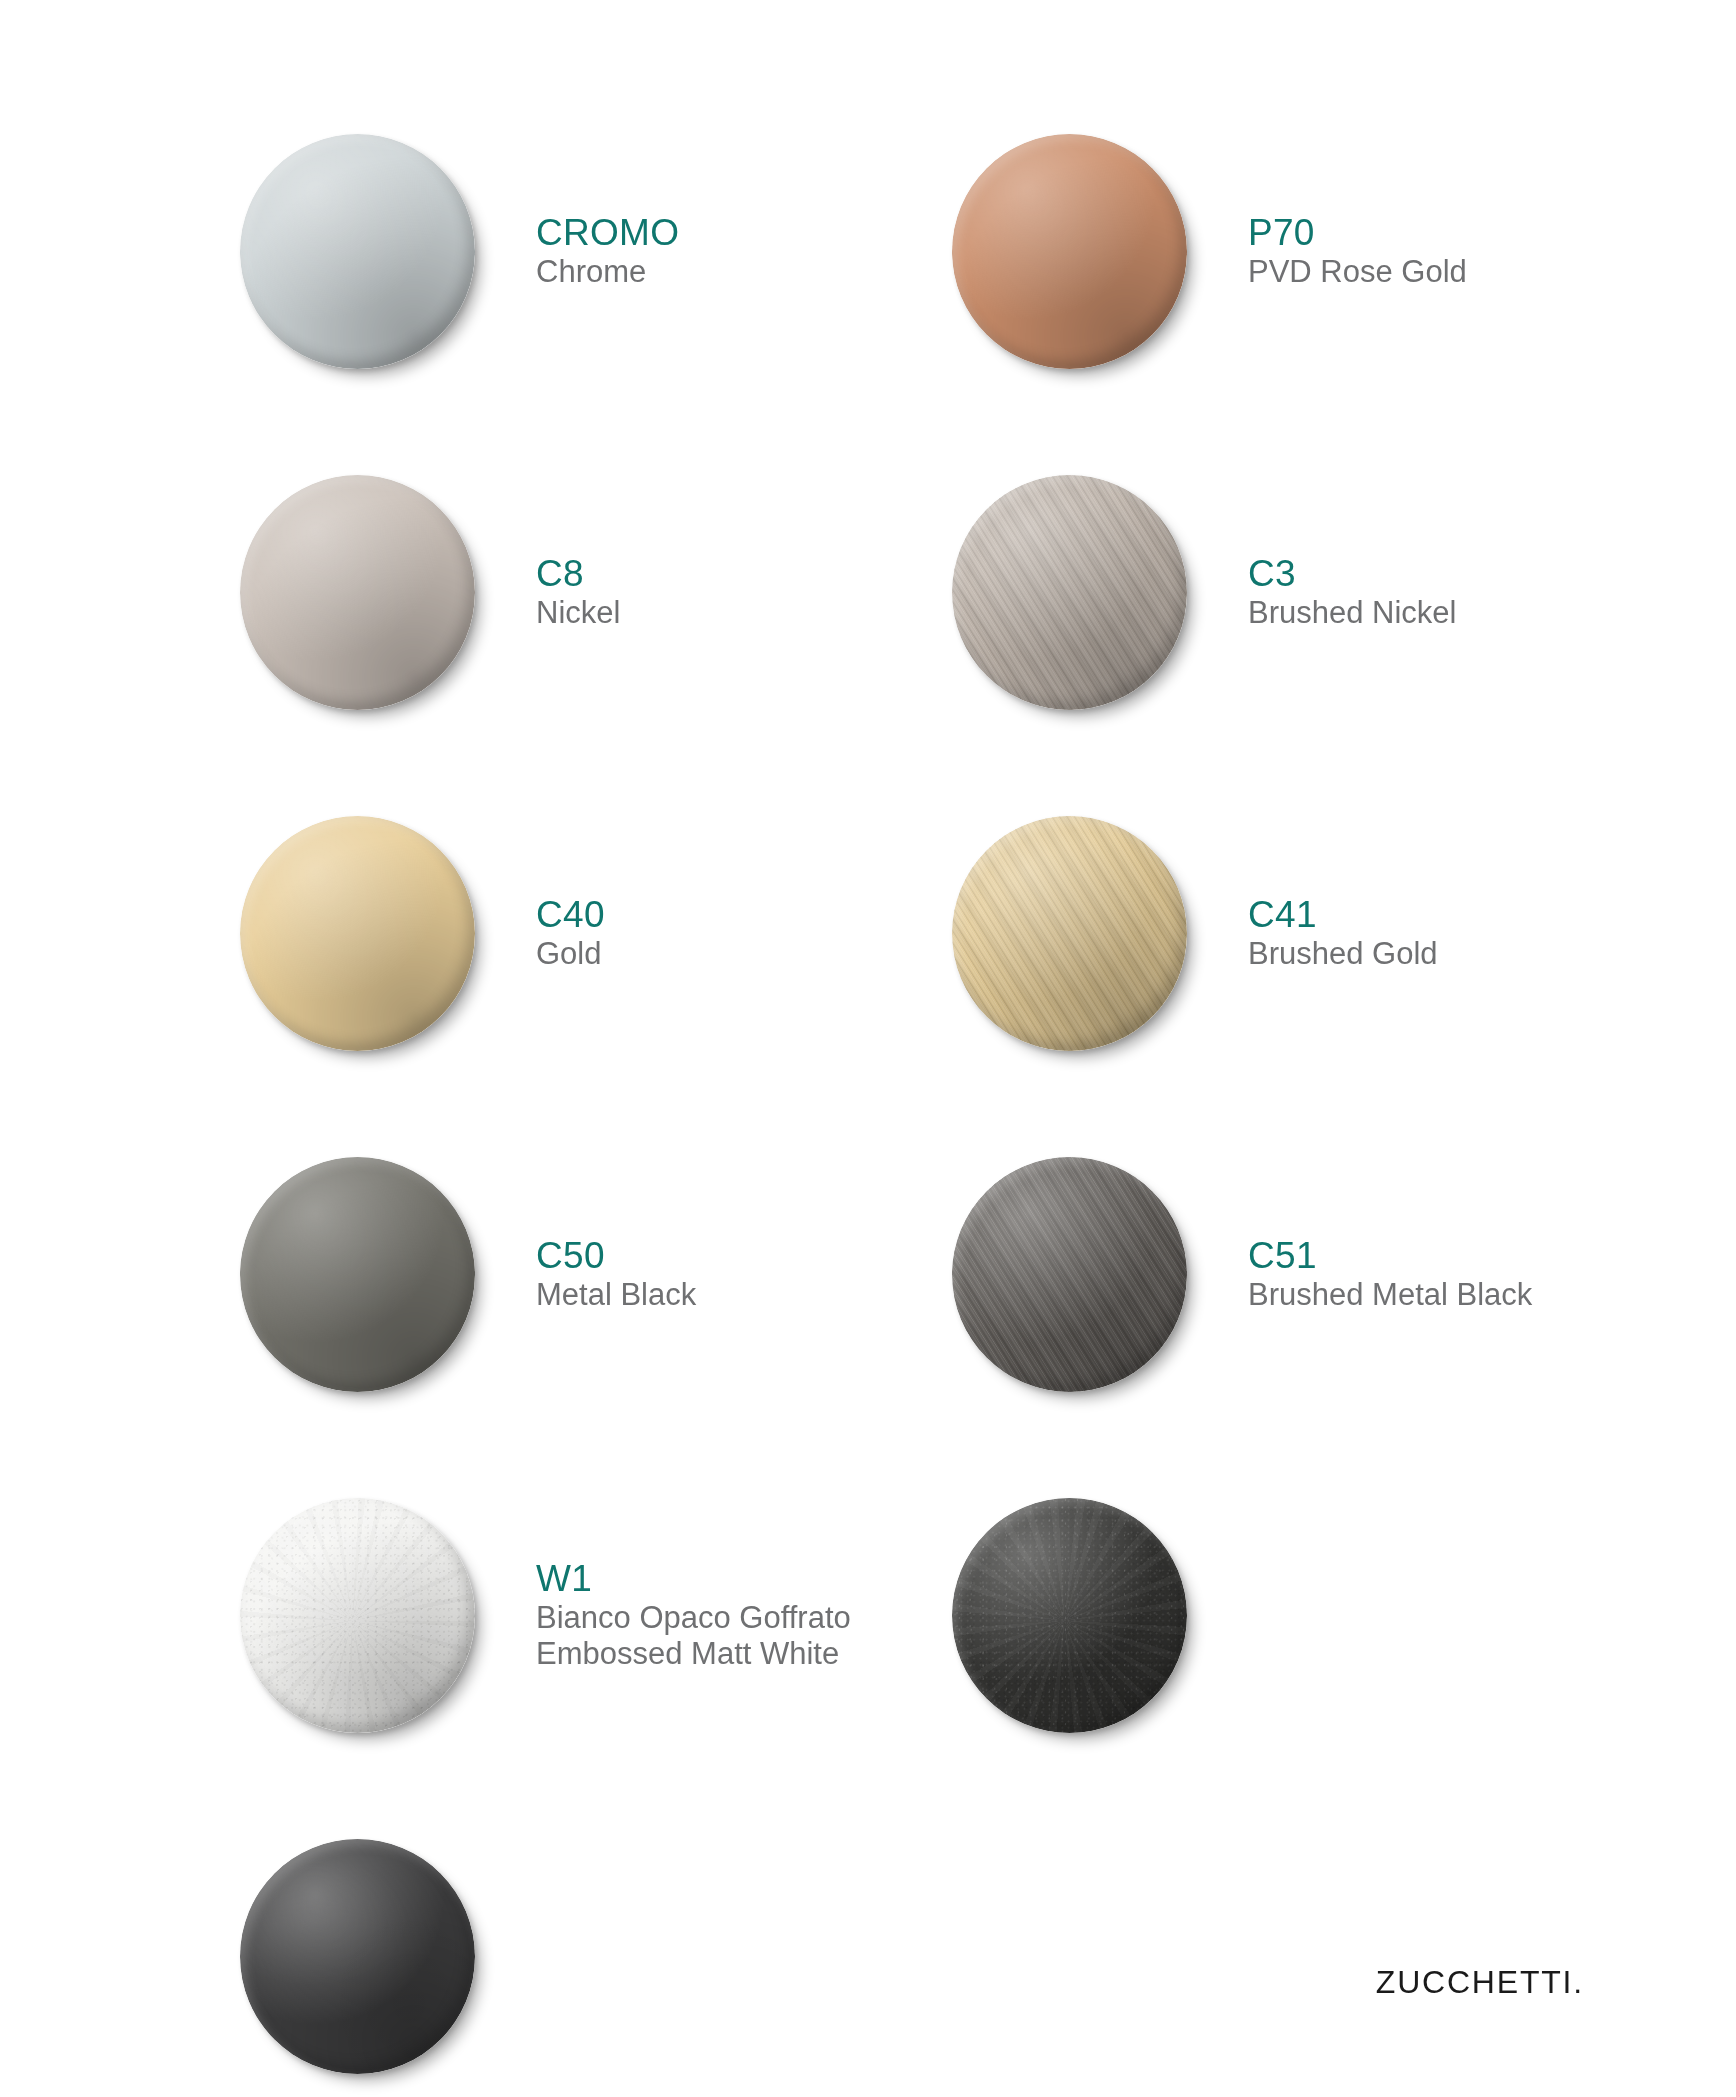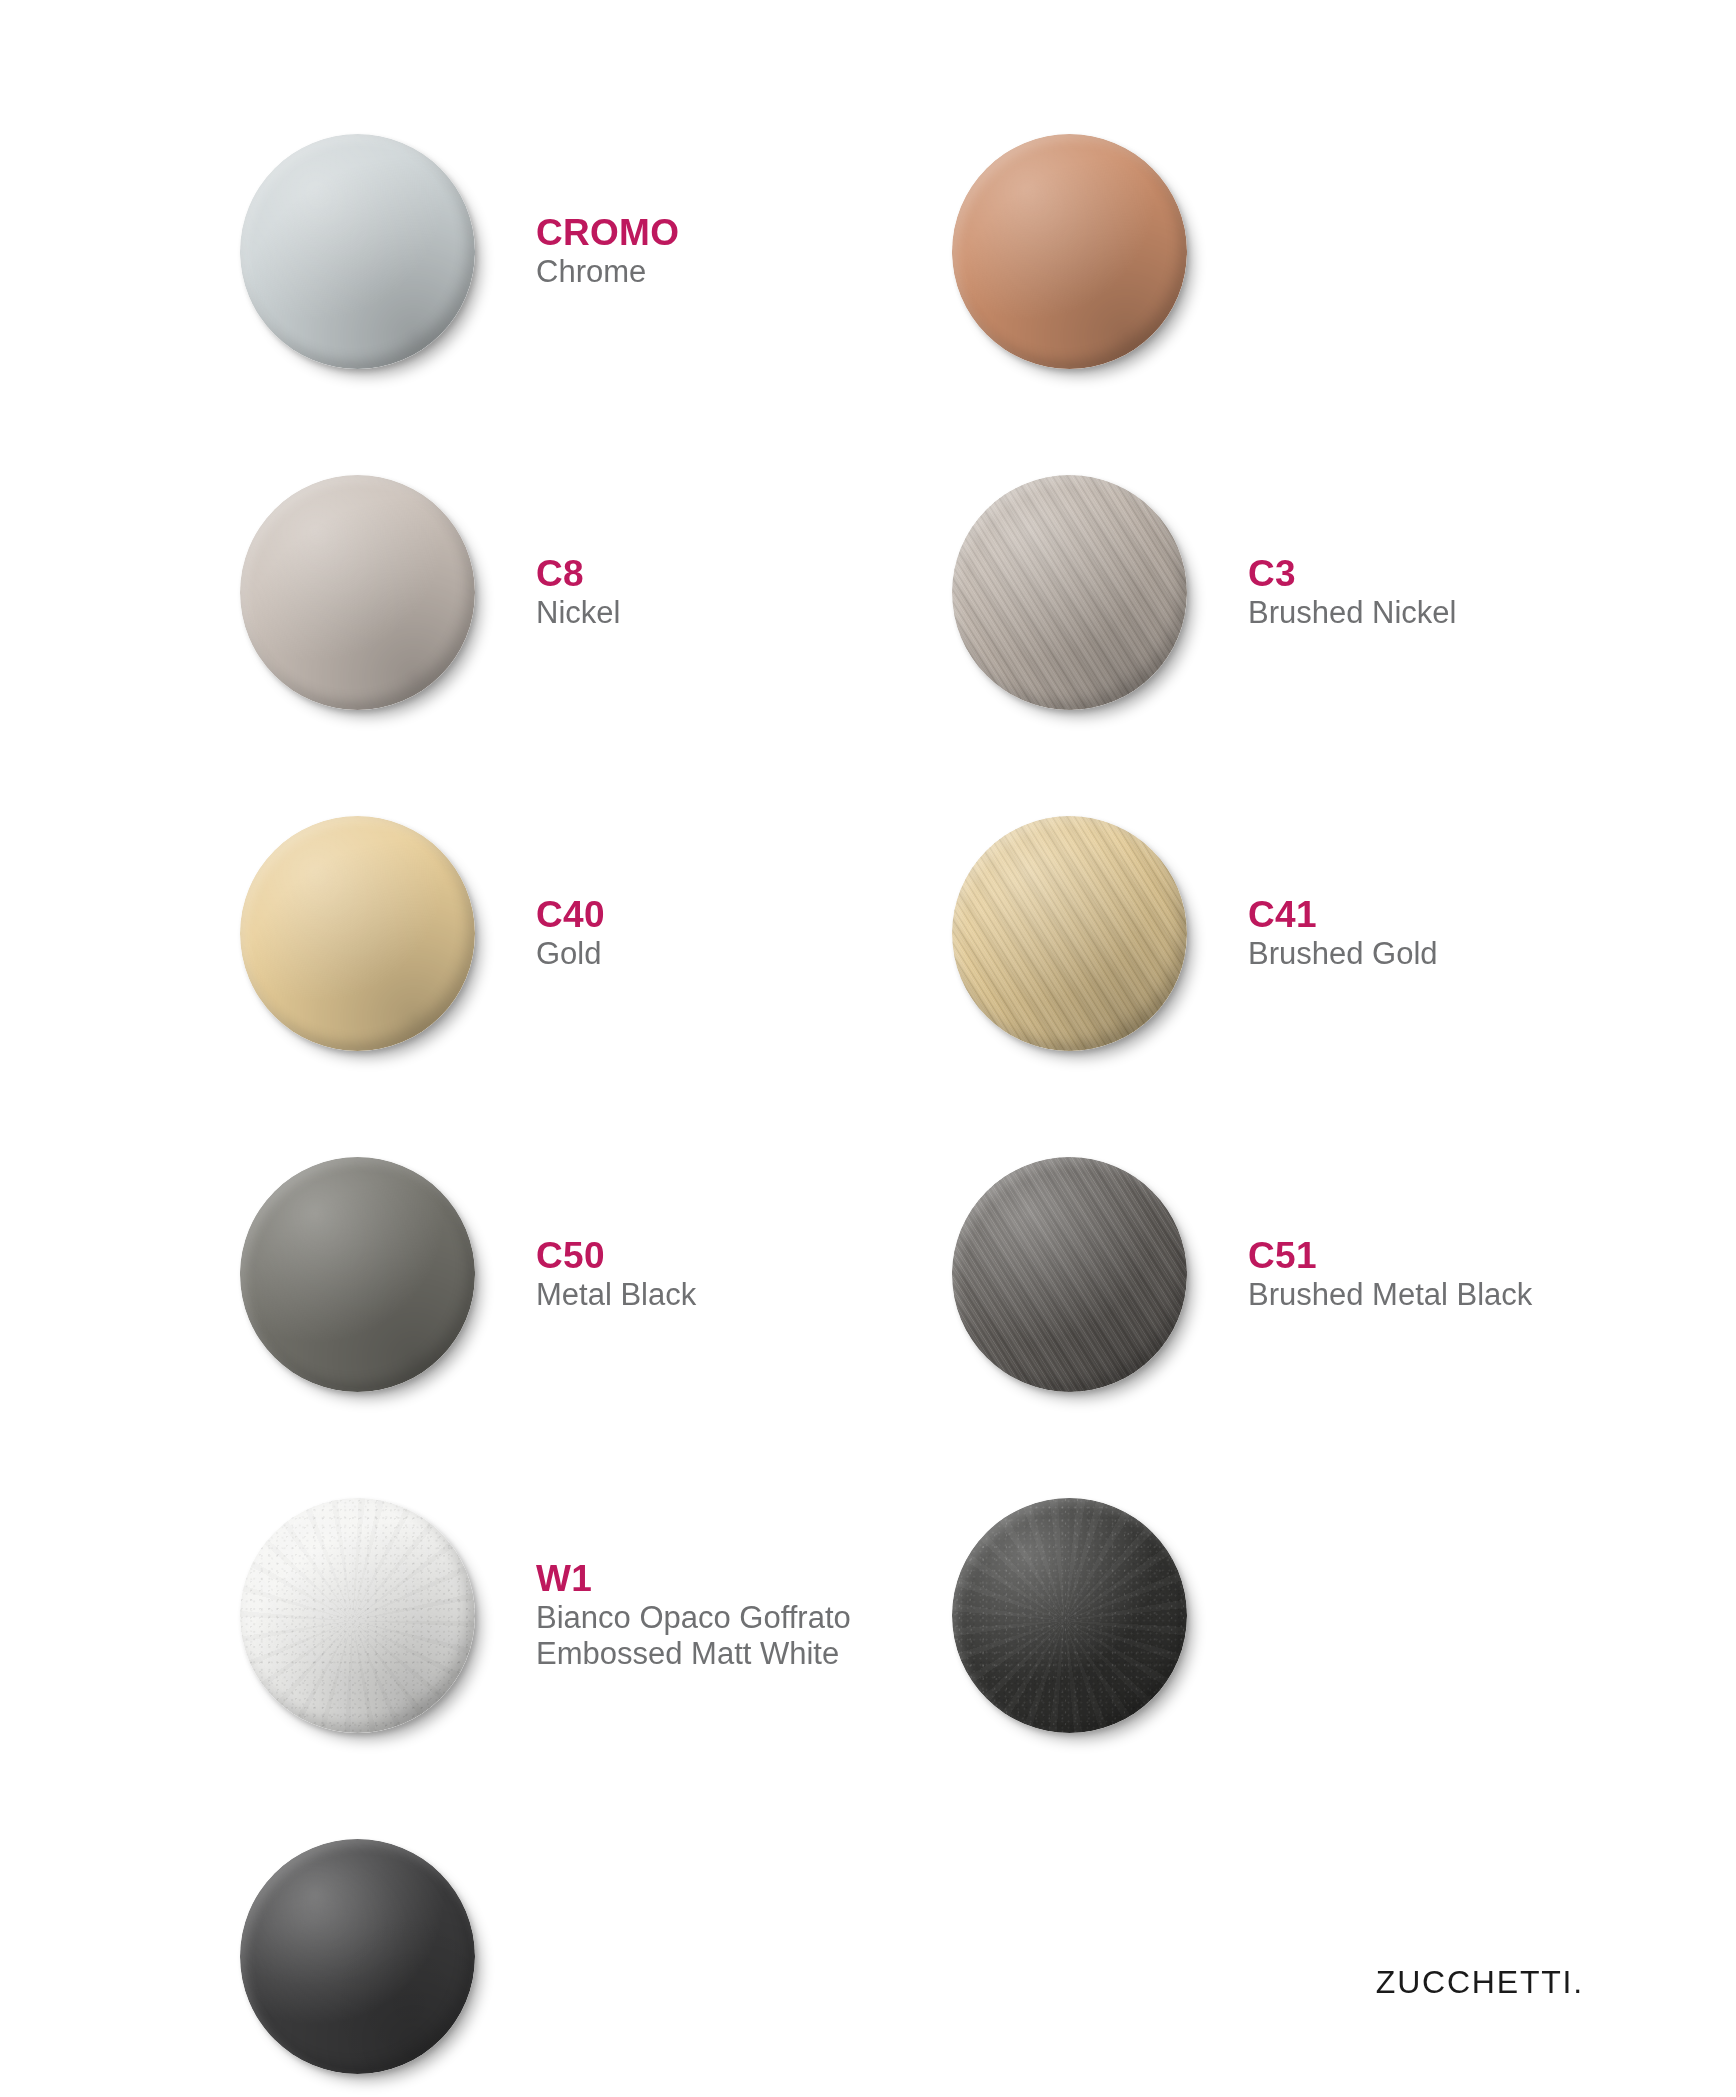--- a/index.html
+++ b/index.html
@@ -158,22 +158,22 @@
   }
 
   
   .label {
     margin-left: 56px;
     padding-bottom: 2.8px;
   }
 
   .code {
     font-size: 37px;
-    font-weight: 700;
-    color: #be185d;
+    font-weight: 400;
+    color: #0f766e;
     letter-spacing: 0.3px;
     line-height: 1.0;
     white-space: nowrap;
   }
 
   .desc {
     margin-top: 3px;
     font-size: 31px;
     font-weight: 300;
     color: #6f7072;
@@ -219,20 +219,24 @@
       <div class="swatch-row-item">
         <div class="chip-wrap">
           <div class="chip">
             <div class="fill" style="background: rgb(204, 143, 108);"></div>
             <div class="texture"></div>
             <div class="texture2"></div>
             <div class="shade"></div>
             <div class="bevel"></div>
           </div>
         </div>
+        <div class="label">
+          <div class="code">P70</div>
+          <div class="desc"><span class="line1">PVD Rose Gold</span></div>
+        </div>
       </div>
       <div class="swatch-row-item">
         <div class="chip-wrap">
           <div class="chip">
             <div class="fill" style="background: rgb(203, 193, 185);"></div>
             <div class="texture"></div>
             <div class="texture2"></div>
             <div class="shade"></div>
             <div class="bevel"></div>
           </div>

